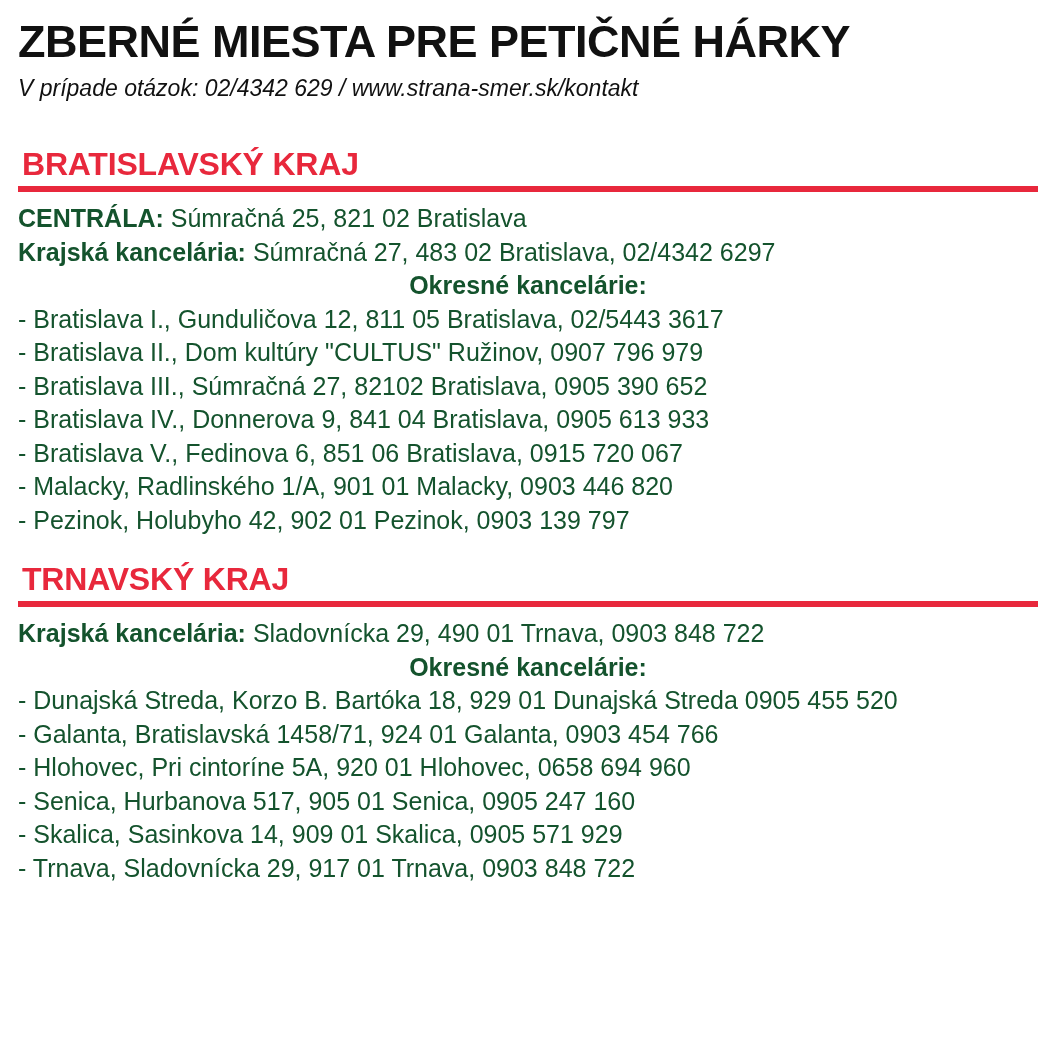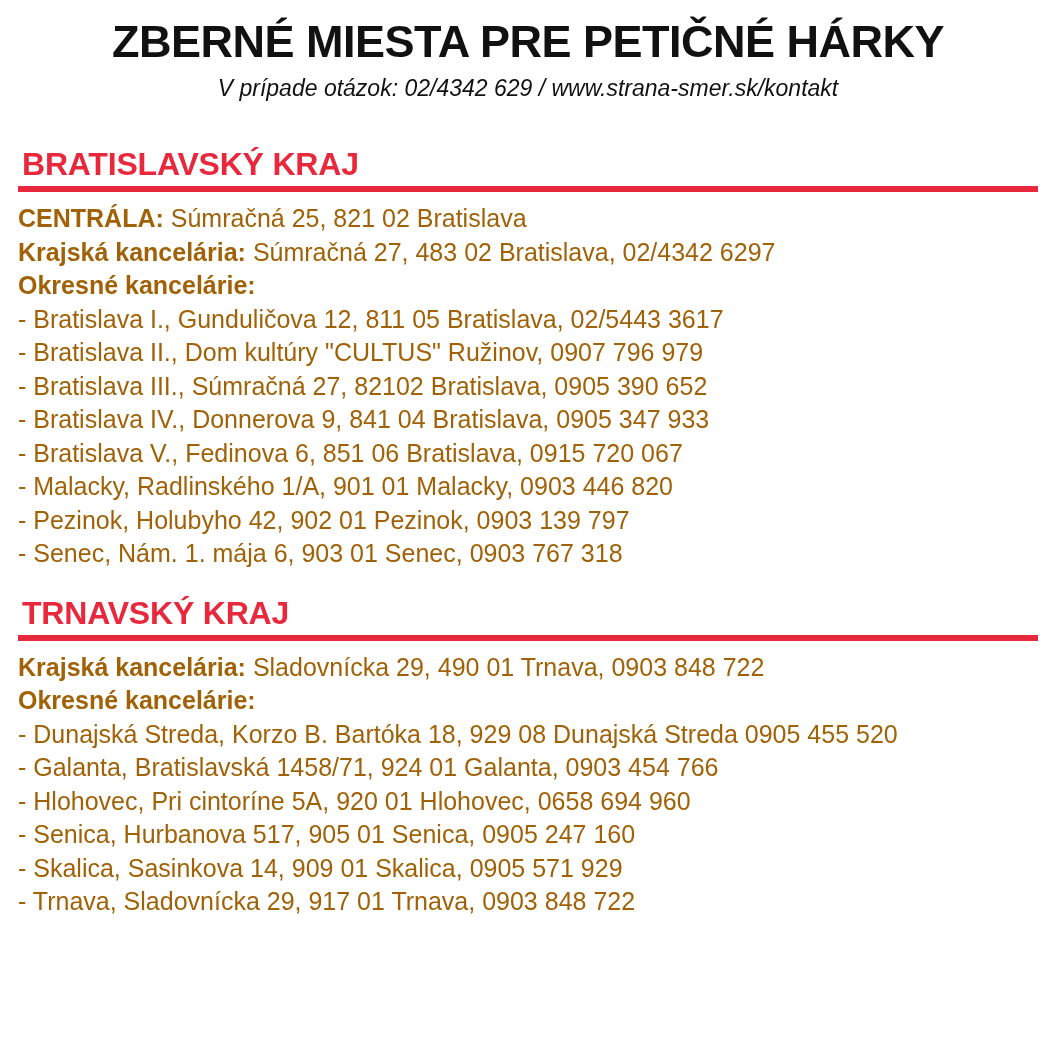--- a/index.html
+++ b/index.html
@@ -16,29 +16,28 @@
   }
   .page {
     width: 1056px;
     box-sizing: border-box;
     padding: 12px 18px 0 18px;
   }
   .doc-title {
     font-size: 45px;
     font-weight: bold;
     letter-spacing: -0.5px;
-    text-align: center;
     line-height: 1.05;
     margin: 6px 0 0 0;
     color: #111111;
   }
   .doc-subtitle {
     font-size: 23px;
     font-style: italic;
-    text-align: center;
+    text-align: left;
     margin: 10px 0 0 0;
     color: #111111;
   }
   .region {
     margin-top: 26px;
   }
   .region:first-of-type {
     margin-top: 46px;
   }
   .region-heading {
@@ -52,28 +51,29 @@
   .region-rule {
     height: 6px;
     background: #e8283c;
     margin-top: 6px;
     margin-bottom: 10px;
     width: 100%;
   }
   .entry {
     font-size: 25px;
     line-height: 1.34;
-    color: #a16207;
+    color: #14532d;
     white-space: nowrap;
   }
   .entry .lbl {
     font-weight: bold;
   }
   .entry.bold-only {
     font-weight: bold;
+    text-align: center;
   }
   .entry.list-item {
     font-weight: normal;
   }
 </style>
 </head>
 <body>
 
 <div class="page">
 
@@ -83,32 +83,31 @@
   <div id="regions-container">
       <div class="region">
         <div class="region-heading">BRATISLAVSKÝ KRAJ</div>
         <div class="region-rule"></div>
         <div class="entry"><span class="lbl">CENTRÁLA:</span><span> Súmračná 25, 821 02 Bratislava</span></div>
         <div class="entry"><span class="lbl">Krajská kancelária:</span><span> Súmračná 27, 483 02 Bratislava, 02/4342 6297</span></div>
         <div class="entry bold-only"><span class="lbl">Okresné kancelárie:</span></div>
         <div class="entry list-item"><span>- Bratislava I., Gunduličova 12, 811 05 Bratislava, 02/5443 3617</span></div>
         <div class="entry list-item"><span>- Bratislava II., Dom kultúry "CULTUS" Ružinov, 0907 796 979</span></div>
         <div class="entry list-item"><span>- Bratislava III., Súmračná 27, 82102 Bratislava, 0905 390 652</span></div>
-        <div class="entry list-item"><span>- Bratislava IV., Donnerova 9, 841 04 Bratislava, 0905 347 933</span></div>
+        <div class="entry list-item"><span>- Bratislava IV., Donnerova 9, 841 04 Bratislava, 0905 613 933</span></div>
         <div class="entry list-item"><span>- Bratislava V., Fedinova 6, 851 06 Bratislava, 0915 720 067</span></div>
         <div class="entry list-item"><span>- Malacky, Radlinského 1/A, 901 01 Malacky, 0903 446 820</span></div>
         <div class="entry list-item"><span>- Pezinok, Holubyho 42, 902 01 Pezinok, 0903 139 797</span></div>
-        <div class="entry list-item"><span>- Senec, Nám. 1. mája 6, 903 01 Senec, 0903 767 318</span></div>
       </div>
       <div class="region">
         <div class="region-heading">TRNAVSKÝ KRAJ</div>
         <div class="region-rule"></div>
         <div class="entry"><span class="lbl">Krajská kancelária:</span><span> Sladovnícka 29, 490 01 Trnava, 0903 848 722</span></div>
         <div class="entry bold-only"><span class="lbl">Okresné kancelárie:</span></div>
-        <div class="entry list-item"><span>- Dunajská Streda, Korzo B. Bartóka 18, 929 08 Dunajská Streda 0905 455 520</span></div>
+        <div class="entry list-item"><span>- Dunajská Streda, Korzo B. Bartóka 18, 929 01 Dunajská Streda 0905 455 520</span></div>
         <div class="entry list-item"><span>- Galanta, Bratislavská 1458/71, 924 01 Galanta, 0903 454 766</span></div>
         <div class="entry list-item"><span>- Hlohovec, Pri cintoríne 5A, 920 01 Hlohovec, 0658 694 960</span></div>
         <div class="entry list-item"><span>- Senica, Hurbanova 517, 905 01 Senica, 0905 247 160</span></div>
         <div class="entry list-item"><span>- Skalica, Sasinkova 14, 909 01 Skalica, 0905 571 929</span></div>
         <div class="entry list-item"><span>- Trnava, Sladovnícka 29, 917 01 Trnava, 0903 848 722</span></div>
       </div>
     </div>
 
 </div>
 

